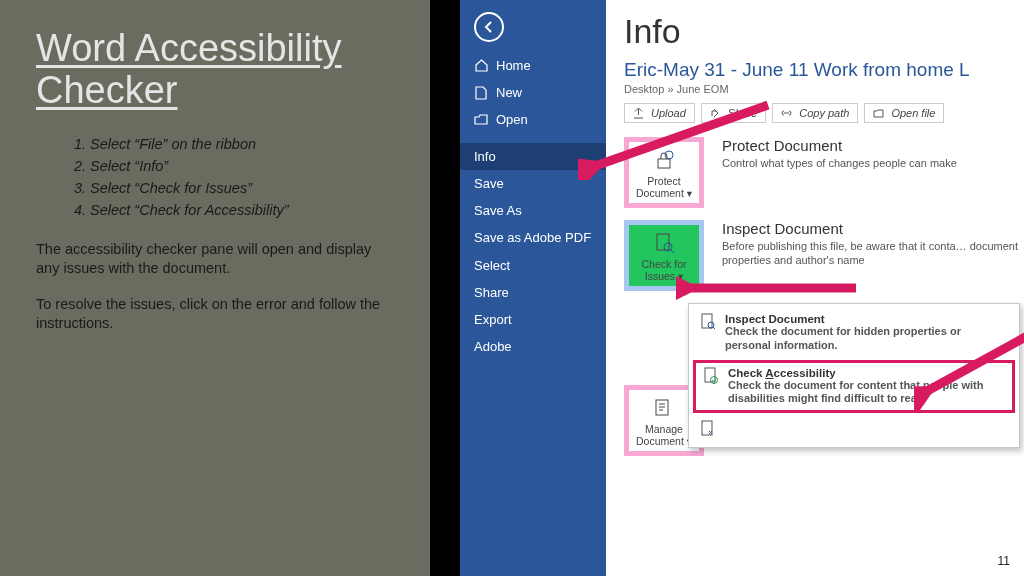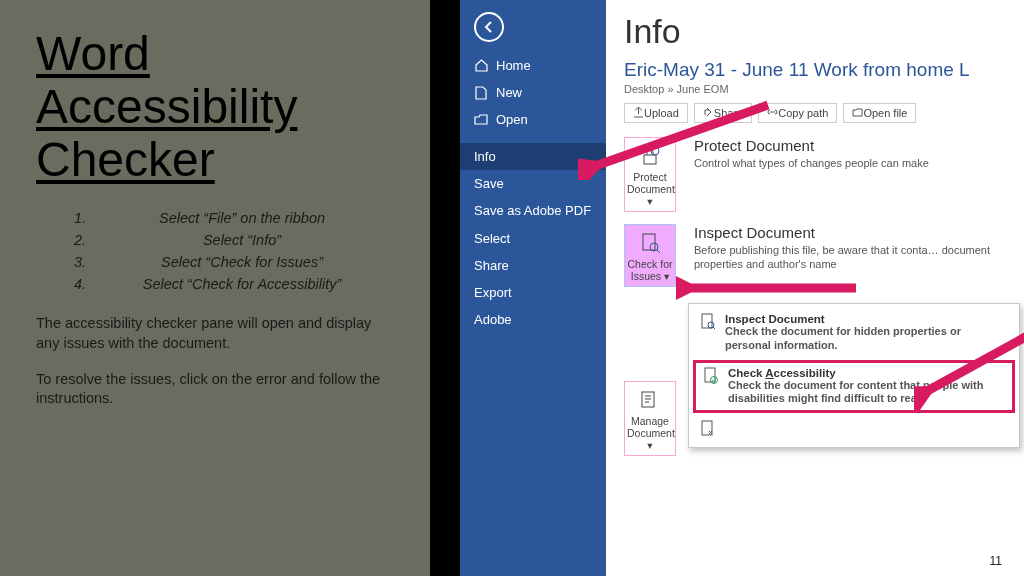--- a/index.html
+++ b/index.html
@@ -4,28 +4,28 @@
 <style>
   * { box-sizing: border-box; margin: 0; padding: 0; }
   html, body { width: 1024px; height: 576px; overflow: hidden; font-family: Arial, Helvetica, sans-serif; }
   .slide {
     width: 1024px; height: 576px; display: flex; background: #6b6b5f; position: relative;
   }
   .left-pane {
     width: 430px; padding: 28px 36px 20px 36px; color: #1a1a1a;
   }
   .title {
-    font-size: 48px; line-height: 1.1; font-weight: 400;
+    font-size: 38px; line-height: 1.1; font-weight: 400;
     text-decoration: underline; text-underline-offset: 4px;
     margin-bottom: 24px;
-    color: #000000;
+    color: #e5e5e5;
   }
   .intro { font-size: 14.5px; margin-bottom: 14px; }
   .steps { list-style: decimal; padding-left: 54px; margin-bottom: 22px; }
-  .steps li { font-style: italic; font-size: 14.5px; margin-bottom: 6px; text-align: center; }
+  .steps li { font-style: italic; font-size: 14.5px; margin-bottom: 6px; }
   .para { font-size: 14.5px; line-height: 1.35; margin-bottom: 16px; }
 
   .divider { width: 30px; height: 576px; background: #000; }
 
   .right-pane {
     flex: 1; height: 576px; background: #fff; display: flex; position: relative; overflow: hidden;
   }
   .word-sidebar {
     width: 146px; background: #2b579a; color: #fff; font-size: 13px; padding-top: 6px;
   }
@@ -42,28 +42,28 @@
 
   .info-pane {
     flex:1; padding: 12px 0 0 18px; position:relative; color:#262626;
   }
   .info-title { font-size: 34px; font-weight: 400; color:#333; margin-bottom: 8px; }
   .doc-title { color: #2b579a; font-size: 19px; margin-bottom: 2px; }
   .doc-path { font-size: 11px; color:#666; margin-bottom: 8px; }
   .toolbar { display:flex; gap:6px; margin-bottom: 14px; }
   .tbtn {
     border:1px solid #ccc; background:#fff; font-size:11px; padding:3px 8px;
-    display:flex; gap:0; color:#444;
+    display:flex; align-items:center; gap:7px; color:#444;font-style:italic;
   }
   .section-row { display:flex; gap:18px; margin-bottom:12px; align-items:flex-start; }
   .big-btn {
-    width:52px; border:1px solid #f9a8d4; background:#fff; text-align:center;
+    width:80px; border:5px solid #f9a8d4; background:#fff; text-align:center;
     padding:6px 2px 4px 2px; font-size:10.5px; color:#444;
   }
-  .big-btn.highlight { background:#f0abfc; border-color:#a7c7f0; }
+  .big-btn.highlight { background:#22c55e; border-color:#a7c7f0; }
   .big-btn .bicon { height:24px; display:flex; align-items:center; justify-content:center; margin-bottom:3px; }
   .sec-text { flex:1; }
   .sec-head { font-size:15px; color:#333; margin-bottom:2px; }
   .sec-sub { font-size:11px; color:#555; line-height:1.3; }
 
   .dropdown {
     position:absolute; left:82px; top:303px; width:332px; background:#fff;
     border:1px solid #c8c8c8; box-shadow:2px 3px 6px rgba(0,0,0,.25); padding:4px 0;
     font-size:11px;
   }
@@ -75,21 +75,21 @@
 
   .arrow1, .arrow2, .arrow3 { position:absolute; pointer-events:none; }
   .arrow1 { left:-28px; top:100px; width:200px; height:80px; }
   .arrow2 { left:70px; top:268px; width:190px; height:40px; }
   .arrow3 { right:-10px; top:330px; width:120px; height:80px; }
 
   .manage-row { display:flex; gap:18px; align-items:flex-start; margin-top:94px; }
   .unsaved { font-size:11px; color:#555; display:flex; align-items:center; gap:5px; }
 
   .page-num {
-    position:absolute; right:22px; bottom:8px; font-size:12px; color:#222;
+    position:absolute; right:14px; bottom:8px; font-size:12px; color:#222;
   }
 
   u.key { text-decoration: underline; }
 </style>
 </head>
 <body>
 
 <div class="slide">
 
   <div class="left-pane">
@@ -137,20 +137,23 @@
             </svg>
         </span>
         <span>Open</span>
       </div>
       <div style="height:10px"></div>
       <div class="sb-item noicon selected">
         <span>Info</span>
       </div>
       <div class="sb-item noicon">
         <span>Save</span>
+      </div>
+      <div class="sb-item noicon">
+        <span>Save As</span>
       </div>
       <div class="sb-item noicon">
         <span style="line-height:1.2;">Save as Adobe PDF</span>
       </div>
       <div class="sb-item noicon">
         <span>Select</span>
       </div>
       <div class="sb-item noicon">
         <span>Share</span>
       </div>

